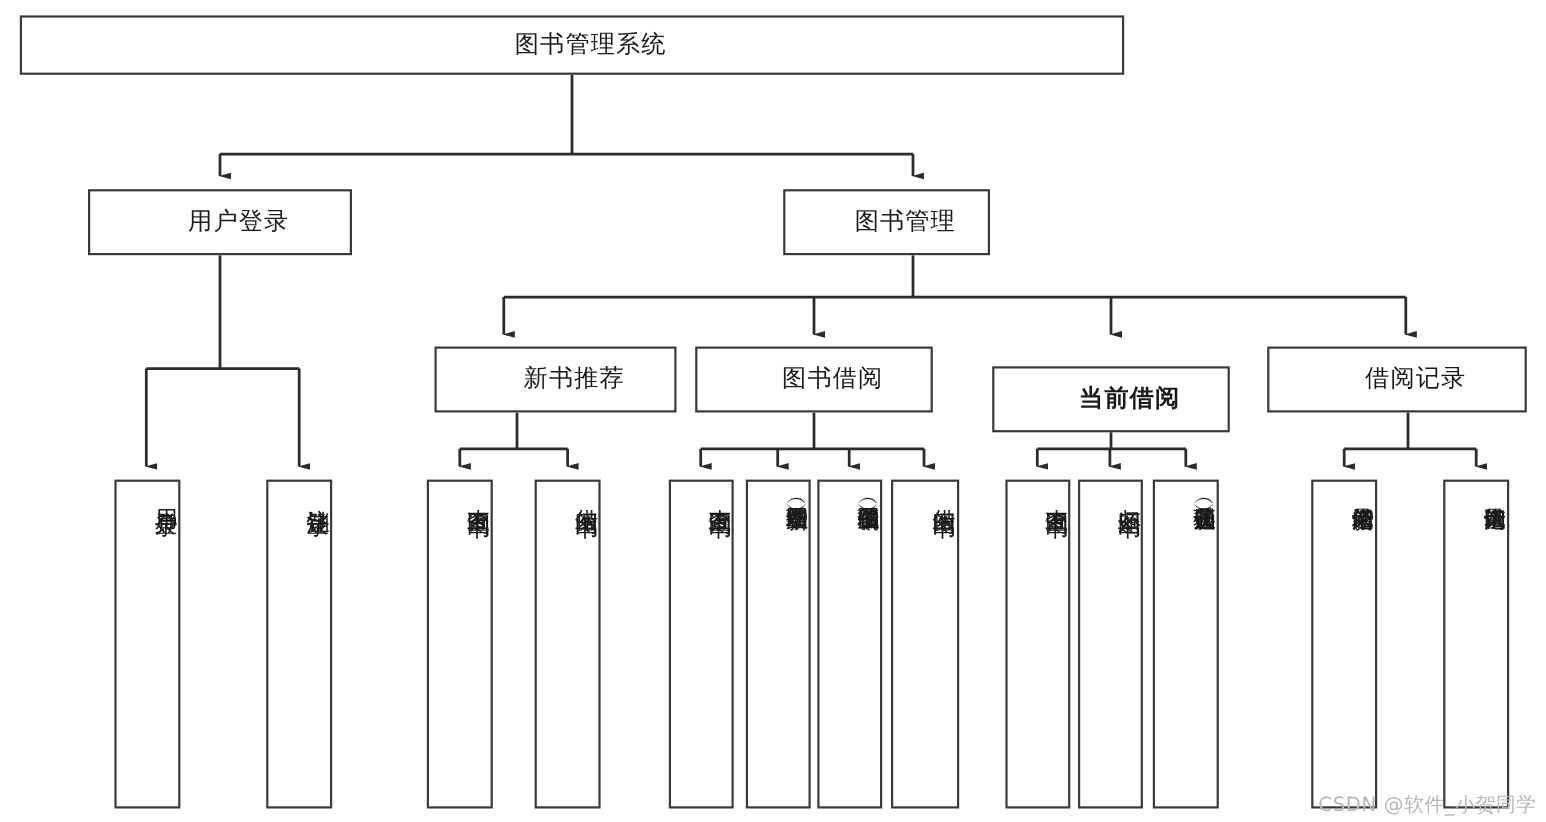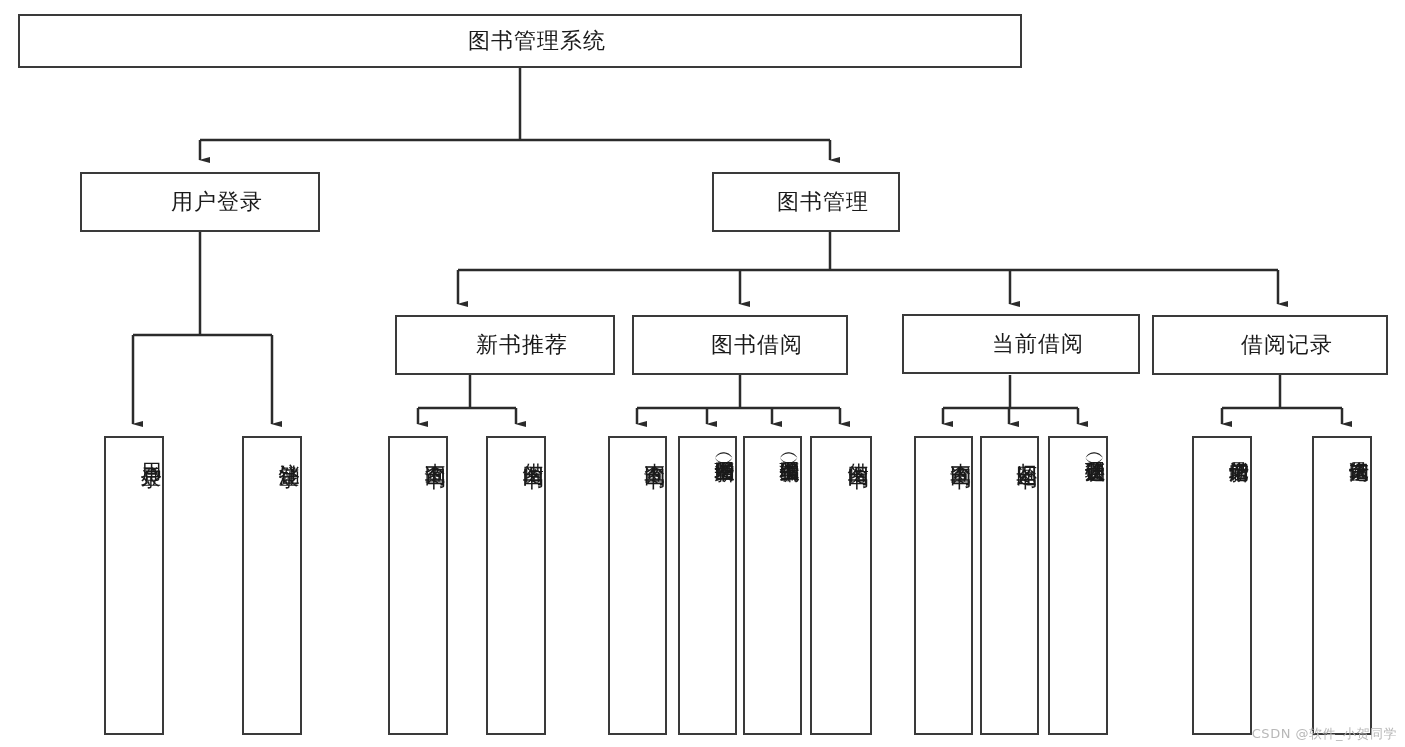--- a/index.html
+++ b/index.html
@@ -59,21 +59,21 @@
     white-space: nowrap;
   }
   .node.vert.tight .node-label {
     font-size: 20px;
     letter-spacing: 0px;
   }
   #watermark {
     position: absolute;
     right: 8px;
     bottom: 4px;
-    font-size: 13px;
+    font-size: 18px;
     color: #b8b8b8;
     white-space: nowrap;
     letter-spacing: 0.5px;
   }
 </style>
 </head>
 <body>
 
 <div id="diagram-canvas">
 
@@ -140,21 +140,21 @@
   </div>
 
   <div class="node horiz" style="left:360px; top:315px; width:220px; height:60px;margin-left:35px;">
     <span class="node-label">新书推荐</span>
   </div>
 
   <div class="node horiz" style="left:632px; top:315px; width:216px; height:60px;">
     <span class="node-label">图书借阅</span>
   </div>
 
-  <div class="node horiz" style="left:902px; top:314px; width:238px; height:60px;">
+  <div class="node horiz" style="left:902px; top:333px; width:216px; height:60px;font-weight:bold;">
     <span class="node-label">当前借阅</span>
   </div>
 
   <div class="node horiz" style="left:1152px; top:315px; width:236px; height:60px;">
     <span class="node-label">借阅记录</span>
   </div>
 
   <div class="node vert" style="left:104px; top:436px; width:60px; height:299px;">
     <span class="node-label">用户登录</span>
   </div>

